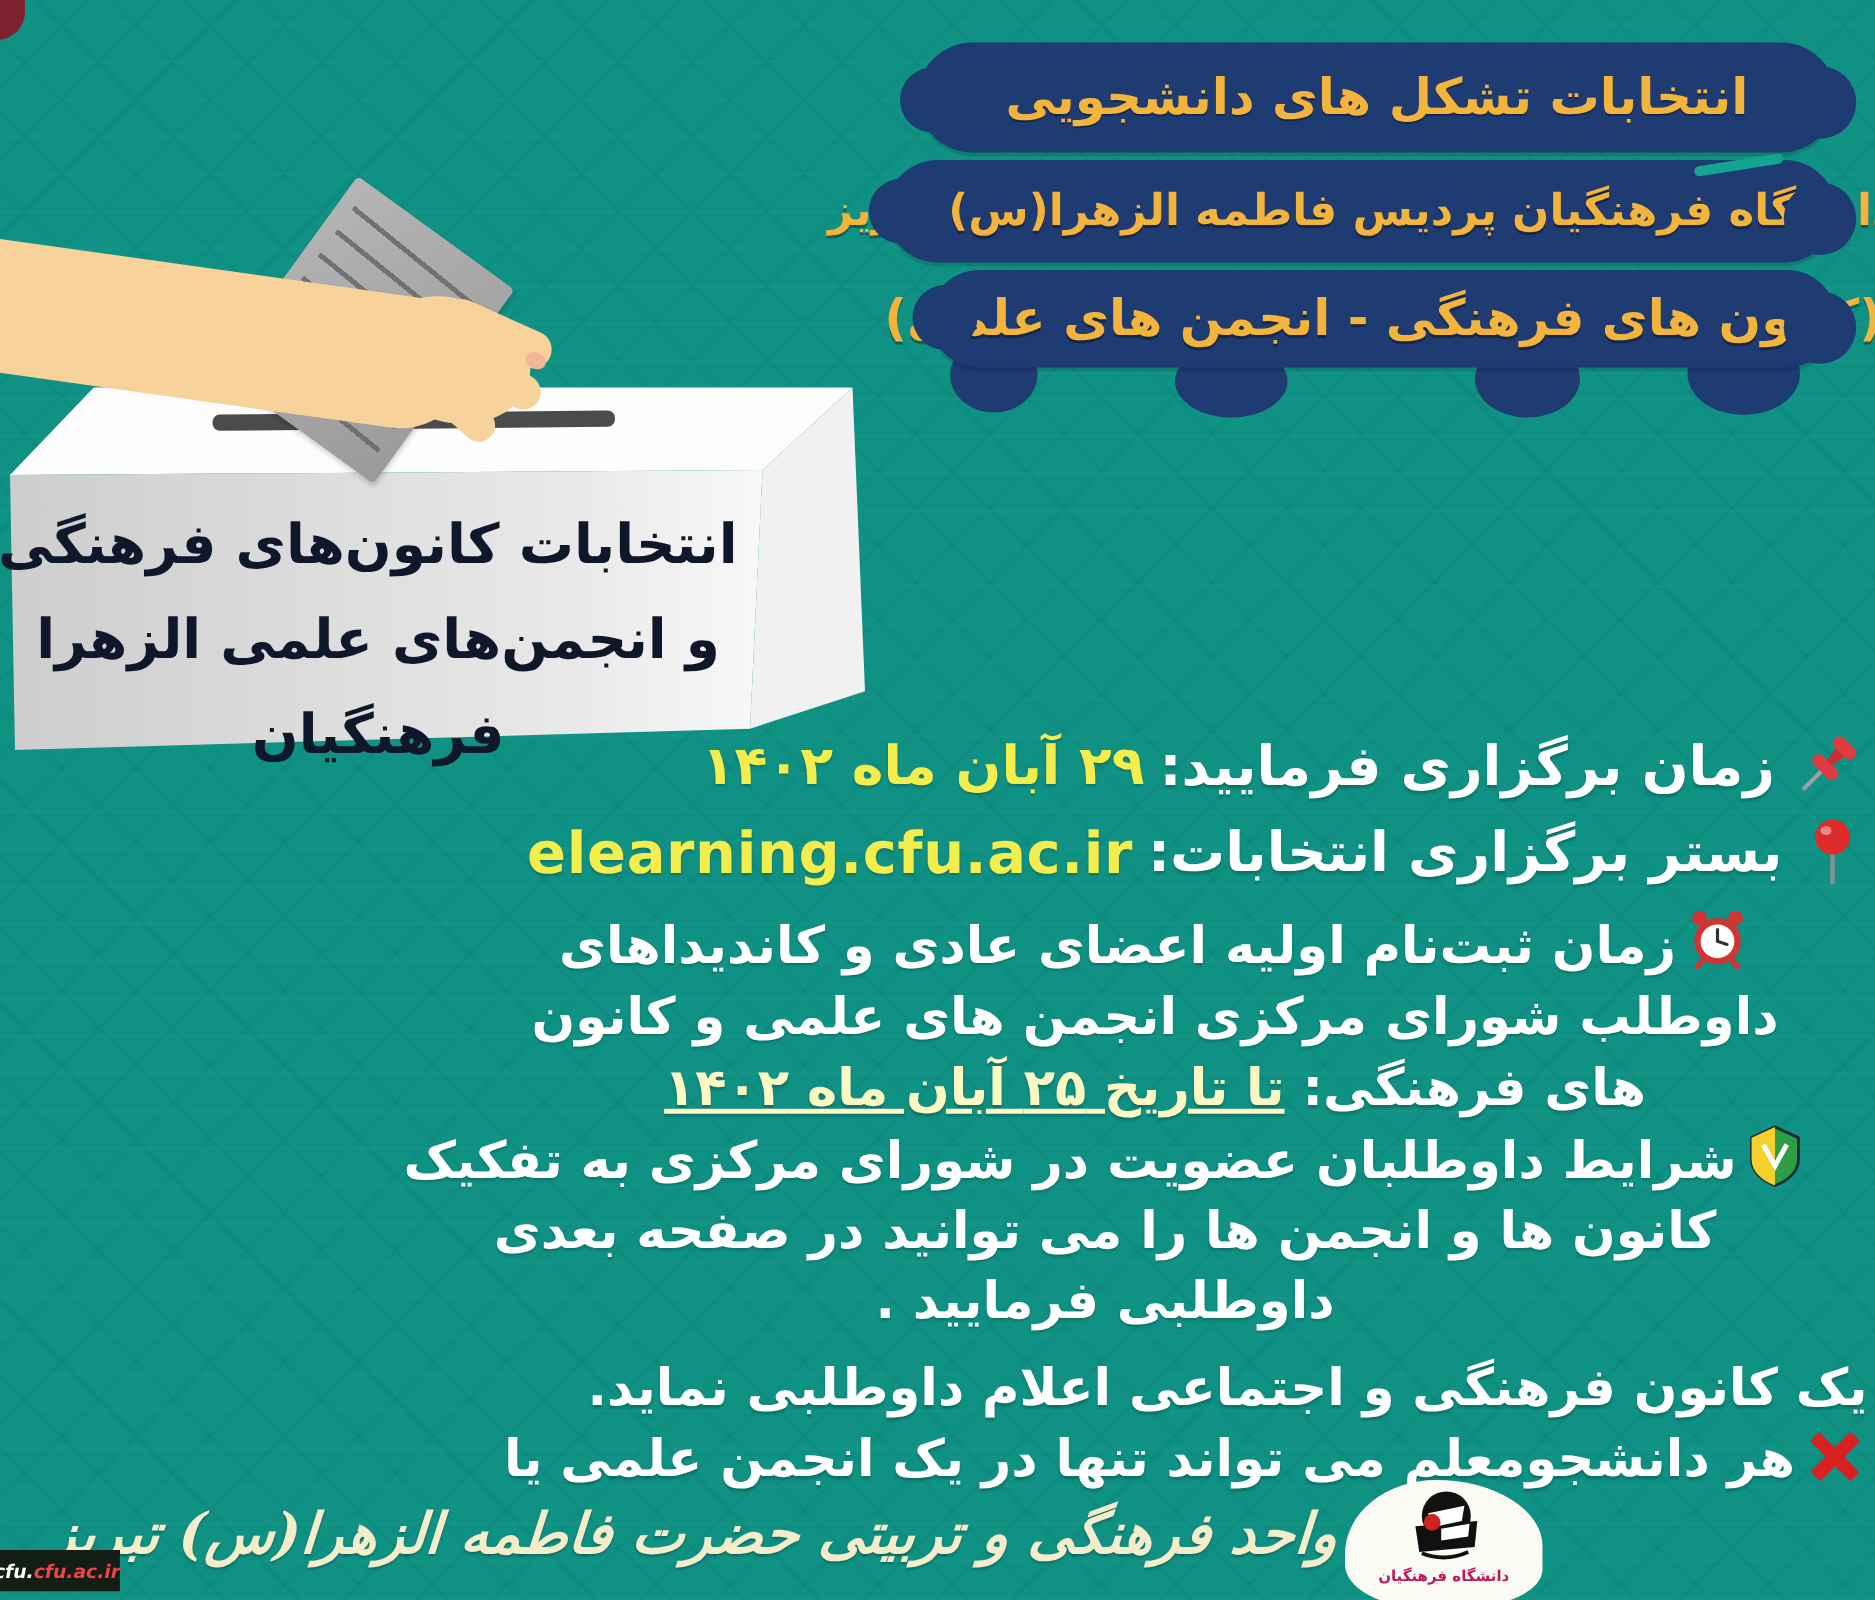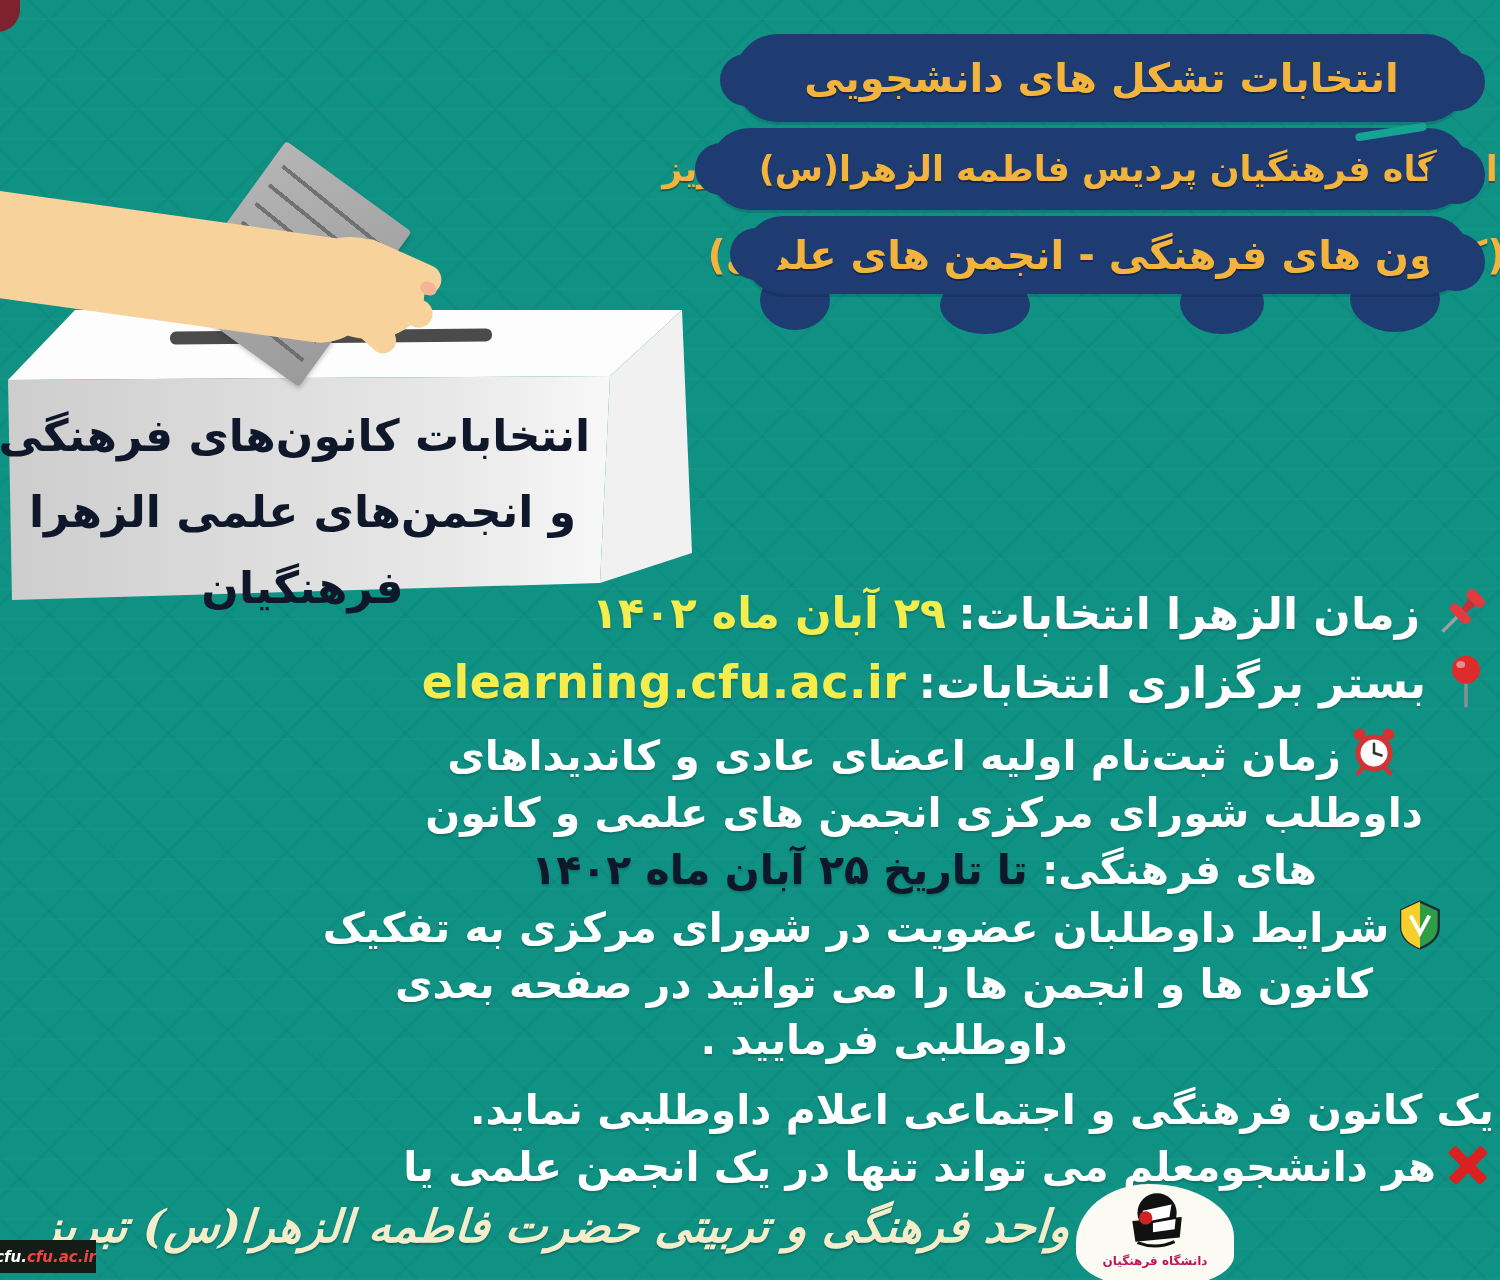--- a/index.html
+++ b/index.html
@@ -80,21 +80,21 @@
   .para{
     position:absolute;z-index:5;direction:rtl;text-align:center;
     color:#ffffff;font-weight:700;font-size:41px;line-height:57px;
     text-shadow:0 2px 2px rgba(0,0,0,.2);
   }
   .para .line{display:block;white-space:nowrap;}
   .para .icon-inline{display:inline-block;vertical-align:-10px;margin-left:6px;}
   .p-registration{top:726px;right:20px;width:1160px;}
   .p-conditions{top:898px;right:20px;width:1240px;line-height:56px;}
   .p-restriction{top:1082px;right:30px;width:960px;}
-  .deadline{color:#0f172a;}
+  .deadline{color:#fef9c3;text-decoration:underline;}
   
   .calligraphy{
     position:absolute;left:300px;top:1198px;width:770px;z-index:5;
     direction:rtl;text-align:center;color:#f3edcb;
     font-family:"DejaVu Serif","Liberation Serif",serif;
     font-style:italic;font-weight:700;font-size:45px;line-height:1.3;
     transform:skewX(-4deg);text-shadow:0 2px 2px rgba(0,0,0,.25);white-space:nowrap;
   }
   .logo-blob{
     position:absolute;left:1076px;top:1184px;width:158px;height:102px;z-index:5;
@@ -167,21 +167,21 @@
 
   <div class="info-line lineA">
     <svg width="62" height="62" viewBox="0 0 64 64" aria-hidden="true">
       <g transform="rotate(45 32 30)">
         <line x1="32" y1="38" x2="32" y2="60" stroke="#9aa0a6" stroke-width="3.5"></line>
         <rect x="21" y="6" width="22" height="11" rx="5" fill="#e23b3f"></rect>
         <polygon points="27,17 37,17 35,29 29,29" fill="#c92f33"></polygon>
         <rect x="19" y="29" width="26" height="10" rx="5" fill="#e23b3f"></rect>
       </g>
     </svg>
-    <span class="label-white">زمان الزهرا انتخابات:</span>
+    <span class="label-white">زمان برگزاری فرمایید:</span>
     <span class="value-yellow">۲۹ آبان ماه ۱۴۰۲</span>
   </div>
 
   <div class="info-line lineB">
     <svg width="56" height="62" viewBox="0 0 64 70" aria-hidden="true">
       <line x1="32" y1="36" x2="32" y2="64" stroke="#8a8f94" stroke-width="4"></line>
       <circle cx="32" cy="21" r="16" fill="#dd2b2b"></circle>
       <ellipse cx="26" cy="15" rx="5" ry="4" fill="#ffffff" opacity="0.45"></ellipse>
     </svg>
     <span class="label-white">بستر برگزاری انتخابات:</span>

